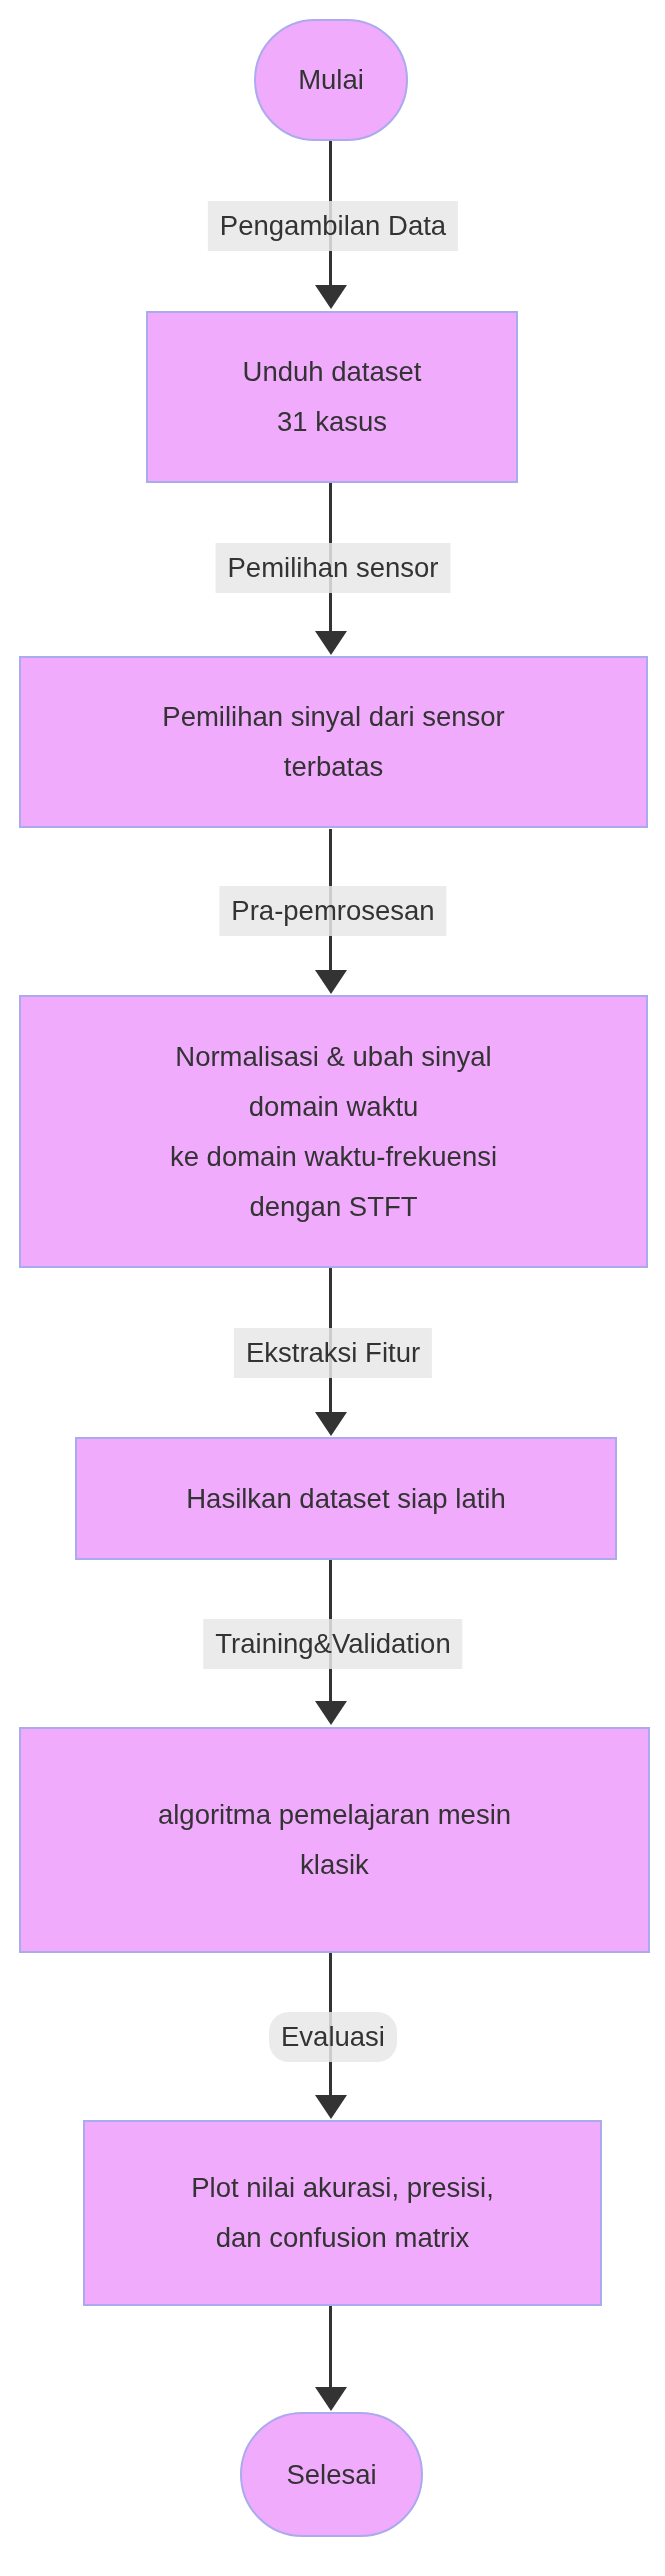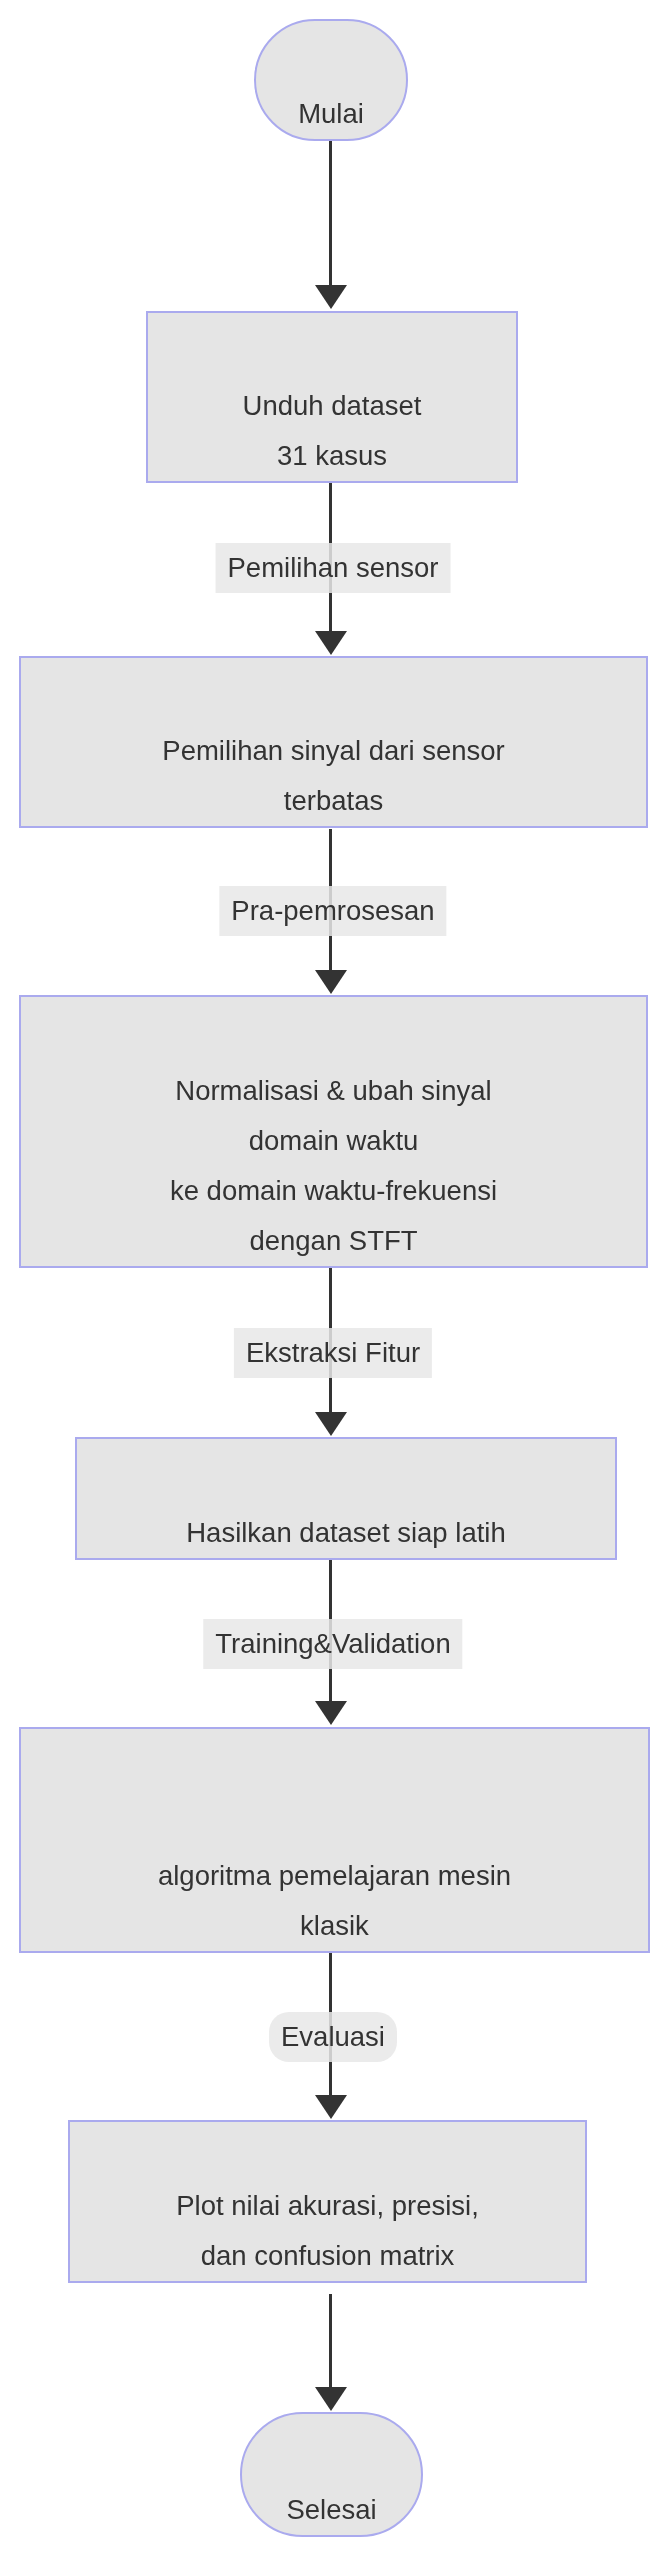--- a/index.html
+++ b/index.html
@@ -10,40 +10,40 @@
     background: #ffffff;
     font-family: "Liberation Sans", sans-serif;
     color: #333333;
     overflow: hidden;
   }
 
   
   .node {
     position: absolute;
     box-sizing: border-box;
-    background: #e5e5e5;
+    background: #f0abfc;
     border: 2.7px solid #AAAAEE;
     display: flex;
     flex-direction: column;
     align-items: center;
-    justify-content: flex-end;
+    justify-content: center;
     text-align: center;
     font-size: 27.5px;
   }
   .node p { margin: 0; line-height: 50px; white-space: nowrap; }
 
   .stadium-start { left: 254px; top: 19px;   width: 154px; height: 122px; border-radius: 61px; }
   .stadium-end   { left: 240px; top: 2412px; width: 183px; height: 125px; border-radius: 63px; }
 
   .b1 { left: 146px; top: 311px;  width: 372px; height: 172px; }
   .b2 { left: 19px;  top: 656px;  width: 629px; height: 172px; }
   .b3 { left: 19px;  top: 995px; width: 629px; height: 273px; }
   .b4 { left: 63px;  top: 1437px; width: 542px; height: 123px; margin-left: 12px; }
   .b5 { left: 19px;  top: 1727px; width: 631px; height: 226px; }
-  .b6 { left: 68px; top: 2120px; width: 519px; height: 163px; }
+  .b6 { left: 83px; top: 2120px; width: 519px; height: 186px; }
 
   
   .line {
     position: absolute;
     left: 329px;
     width: 2.7px;
     background: #333333;
   }
   .a1 { top: 141px;  height: 146px; }
   .a2 { top: 482px;  height: 150px; }
@@ -102,20 +102,21 @@
   <div class="line a7"></div>
 
   <div class="arrow-head h1"></div>
   <div class="arrow-head h2"></div>
   <div class="arrow-head h3"></div>
   <div class="arrow-head h4"></div>
   <div class="arrow-head h5"></div>
   <div class="arrow-head h6"></div>
   <div class="arrow-head h7"></div>
 
+  <div class="edge-label l1">Pengambilan Data</div>
   <div class="edge-label l2">Pemilihan sensor</div>
   <div class="edge-label l3">Pra-pemrosesan</div>
   <div class="edge-label l4">Ekstraksi Fitur</div>
   <div class="edge-label l5">Training&amp;Validation</div>
   <div class="edge-label l6">Evaluasi</div>
 
   <div class="node stadium-start">
     <p>Mulai</p>
   </div>
 

